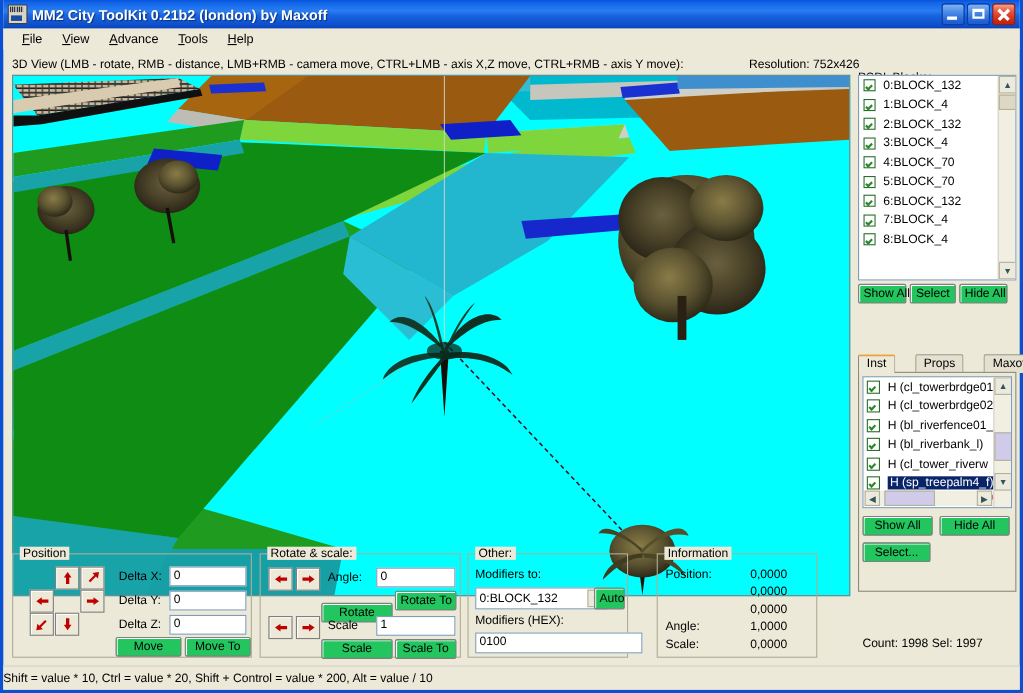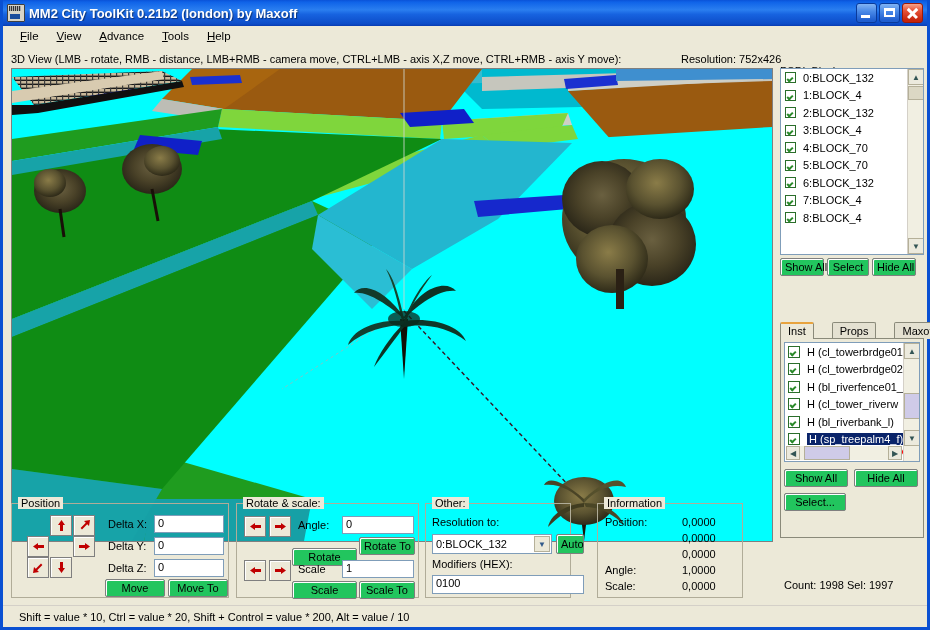--- a/index.html
+++ b/index.html
@@ -148,21 +148,21 @@
   }
   .arrbtn{
     position:absolute;width:22px;height:21px;background:#ece9d8;border:1px solid #7f7f7f;
     box-sizing:border-box;box-shadow:inset 1px 1px 0 #fff;
     display:flex;align-items:center;justify-content:center;color:#c00000;font-size:13px;line-height:1;
   }
   .arrbtn svg{display:block;}
   .statusbar{
     position:absolute;left:0;bottom:0;width:100%;height:22px;
     background:#ece9d8;border-top:1px solid #d4d0c8;box-sizing:border-box;
-    display:flex;align-items:center;padding-left:16px;font-size:11px;color:#000;
+    display:flex;align-items:center;padding-left:0;font-size:11px;color:#000;
   }
   .combo{
     position:absolute;background:#fff;border:1px solid #7f9db9;box-sizing:border-box;
     font-size:11px;display:flex;align-items:center;padding-left:3px;color:#000;
   }
   .combo .arrowbox{
     position:absolute;right:1px;top:1px;bottom:1px;width:16px;background:#ece9d8;
     border:1px solid #b5b099;box-sizing:border-box;display:flex;align-items:center;justify-content:center;
     color:#315a8a;font-size:8px;
   }
@@ -395,25 +395,25 @@
           <div class="inst-row">
               <span class="cbx big"></span>
               <span class="lbl">H (cl_towerbrdge02</span>
             </div>
           <div class="inst-row">
               <span class="cbx big"></span>
               <span class="lbl">H (bl_riverfence01_</span>
             </div>
           <div class="inst-row">
               <span class="cbx big"></span>
-              <span class="lbl">H (cl_tower_riverw</span>
+              <span class="lbl">H (bl_riverbank_l)</span>
             </div>
           <div class="inst-row">
               <span class="cbx big"></span>
-              <span class="lbl">H (bl_riverbank_l)</span>
+              <span class="lbl">H (cl_tower_riverw</span>
             </div>
           <div class="inst-row sel">
               <span class="cbx big"></span>
               <span class="lbl">H (sp_treepalm4_f)</span>
             </div>
           <div class="redbar"></div>
           <div class="vsb">
             <div class="arw">▲</div>
             <div class="thumb" style="top:50px;height:26px;background:#cfcbe8;"></div>
             <div class="arw bot" style="bottom:15px;">▼</div>
@@ -512,26 +512,26 @@
       <div class="btn" style="position:absolute;left:122px;top:33px;width:56px;">Rotate To</div>
 
       <div class="lbl" style="position:absolute;left:61px;top:59px;">Scale</div>
       <div class="tbox" style="left:105px;top:56px;width:72px;height:18px;">1</div>
       <div class="btn" style="position:absolute;left:55px;top:77px;width:65px;">Scale</div>
       <div class="btn" style="position:absolute;left:122px;top:77px;width:56px;">Scale To</div>
     </div>
 
     <div class="grp" style="left:422px;top:458px;width:146px;height:95px;">
       <div class="cap">Other:</div>
-      <div class="lbl" style="position:absolute;left:6px;top:12px;">Resolution to:</div>
+      <div class="lbl" style="position:absolute;left:6px;top:12px;">Modifiers to:</div>
       <div class="combo" style="left:6px;top:30px;width:120px;height:20px;">
         <span>0:BLOCK_132</span>
         <span class="arrowbox">▼</span>
       </div>
-      <div class="btn" style="position:absolute;left:130px;top:30px;width:28px;height:20px;padding-top:3px;">Auto</div>
+      <div class="btn" style="position:absolute;left:114px;top:30px;width:28px;height:20px;padding-top:3px;">Auto</div>
       <div class="lbl" style="position:absolute;left:6px;top:54px;">Modifiers (HEX):</div>
       <div class="tbox" style="left:6px;top:71px;width:152px;height:19px;">0100</div>
     </div>
 
     <div class="grp" style="left:594px;top:458px;width:146px;height:95px;">
       <div class="cap">Information</div>
       <div class="info-line" style="left:7px;top:12px;">Position:</div>
       <div class="info-line" style="left:84px;top:12px;">0,0000</div>
       <div class="info-line" style="left:84px;top:28px;">0,0000</div>
       <div class="info-line" style="left:84px;top:44px;">0,0000</div>

